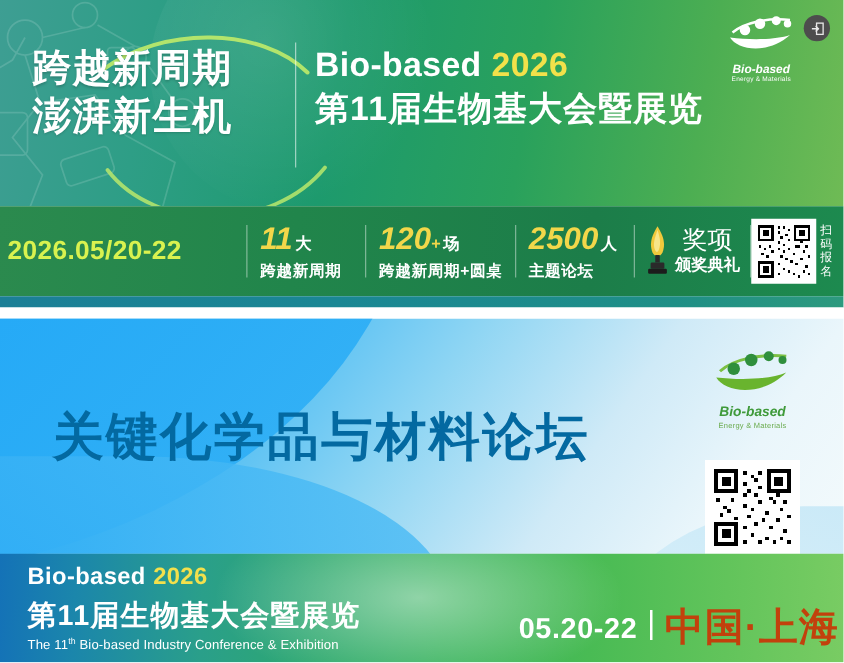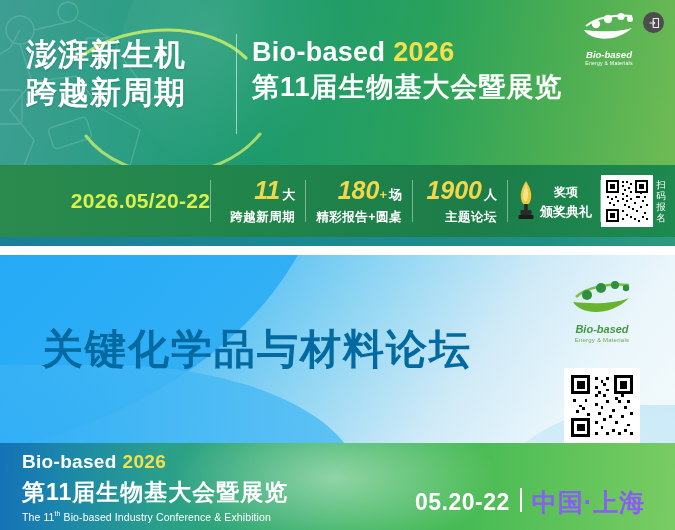--- a/index.html
+++ b/index.html
@@ -31,35 +31,35 @@
   .hdr-logo .lg-name{font-size:9.5px;font-weight:bold;color:#fff;font-style:italic;line-height:11px;margin-top:1px;}
   .hdr-logo .lg-sub{font-size:5.2px;color:#fff;line-height:7px;letter-spacing:.2px;}
   .hdr-enter{position:absolute;left:643px;top:12px;width:21px;height:21px;border-radius:50%;
     background:#4d4d4d;display:flex;align-items:center;justify-content:center;cursor:pointer;}
 
   
   .infobar{position:absolute;left:0;top:165px;width:675px;height:72px;
     background:linear-gradient(95deg,#2b8a4e 0%,#21854b 35%,#1c7d49 70%,#1d8a4f 100%);
     display:flex;align-items:center;}
 
-  .info-date{width:200px;text-align:right;padding-left:22px;margin-left:12px;}
+  .info-date{width:200px;text-align:left;padding-left:6px;}
   .info-date .d1{font-size:21px;font-weight:bold;color:#d9f24f;line-height:26px;letter-spacing:.3px;}
   .info-date .d2{font-size:14.5px;font-weight:bold;color:#ffffff;line-height:20px;letter-spacing:1px;}
 
   .stats{display:flex;align-items:center;flex:1;height:56px;}
-  .stat{display:flex;flex-direction:column;align-items:flex-end;justify-content:center;padding:0 10px;min-width:74px;}
+  .stat{display:flex;flex-direction:column;align-items:flex-start;justify-content:center;padding:0 10px;min-width:74px;}
   .stat .big{color:#f2d74a;font-weight:bold;font-size:25px;line-height:28px;font-style:italic;white-space:nowrap;}
   .stat .big .unit{font-size:13px;color:#ffffff;font-style:normal;font-weight:bold;margin-left:2px;}
   .stat .big .plus{font-size:13px;color:#f2d74a;font-style:normal;}
   .stat .cap{font-size:12.5px;color:#ffffff;font-weight:bold;line-height:17px;white-space:nowrap;letter-spacing:.5px;}
   .vline{width:1px;height:42px;background:rgba(255,255,255,.42);}
 
   .award{display:flex;align-items:center;gap:4px;padding:0 8px;}
   .award-text{display:flex;flex-direction:column;align-items:center;}
-  .award-text .a1{font-size:12px;color:#fff;font-weight:bold;line-height:21px;white-space:nowrap;}
+  .award-text .a1{font-size:20px;color:#fff;font-weight:normal;line-height:21px;white-space:nowrap;}
   .award-text .a2{font-size:13px;color:#fff;font-weight:bold;line-height:18px;white-space:nowrap;}
 
   .qr-wrap{display:flex;align-items:center;gap:3px;padding-right:8px;}
   .qr-box{position:relative;width:52px;height:52px;background:#fff;padding:2px;box-sizing:border-box;}
   .qr-vlabel{font-size:9.5px;color:#ffffff;line-height:11px;width:11px;text-align:center;letter-spacing:1px;}
 
   .teal-strip{position:absolute;left:0;top:237px;width:675px;height:9px;
     background:linear-gradient(90deg,#1b7f96 0%,#1a8794 40%,#1f8f86 80%,#2d9a7e 100%);}
   .white-gap{position:absolute;left:0;top:246px;width:675px;height:9px;background:#ffffff;}
 
@@ -90,21 +90,21 @@
     background:radial-gradient(ellipse at center, rgba(255,255,255,.45), rgba(255,255,255,0) 70%);}
   .gb-left{position:absolute;left:22px;top:450px;}
   .gb-brand{font-size:19px;font-weight:bold;color:#ffffff;line-height:24px;letter-spacing:.3px;white-space:nowrap;}
   .gb-brand .yr{color:#f3e04c;margin-left:6px;}
   .gb-cn{font-size:23px;font-weight:bold;color:#ffffff;line-height:30px;letter-spacing:1px;white-space:nowrap;margin-top:3px;}
   .gb-en{font-size:10.5px;color:#ffffff;line-height:14px;white-space:nowrap;letter-spacing:.1px;}
   .gb-en sup{font-size:7px;vertical-align:super;}
   .gb-right{position:absolute;left:415px;top:488px;display:flex;align-items:flex-start;gap:10px;}
   .gb-date{font-size:23px;font-weight:bold;color:#ffffff;line-height:28px;white-space:nowrap;letter-spacing:.5px;}
   .gb-sep{width:2px;height:24px;background:#ffffff;}
-  .gb-city{font-size:25px;font-weight:bold;color:#8b5cf6;line-height:28px;white-space:nowrap;letter-spacing:1px;}
+  .gb-city{font-size:31px;font-weight:bold;color:#c2410c;line-height:28px;white-space:nowrap;letter-spacing:1px;}
 </style>
 </head>
 <body>
 
 <div class="page">
 
   <div class="header">
     <div class="hdr-blob"></div>
 
     <svg class="hdr-molecule" viewBox="0 0 260 190">
@@ -125,22 +125,22 @@
         <path d="M0 70 L20 58 L30 40"></path>
       </g>
     </svg>
 
     <svg class="hdr-arc" viewBox="0 0 200 170">
       <path d="M12 38 C60 2 140 4 176 40" stroke="#b9e86b" stroke-width="3.2" fill="none" stroke-linecap="round"></path>
       <path d="M16 118 C54 168 148 168 190 116" stroke="#b9e86b" stroke-width="3" fill="none" stroke-linecap="round" opacity=".9"></path>
     </svg>
 
     <div class="slogan">
+      <div class="slogan-line"><span>跨越新周期</span></div>
       <div class="slogan-line"><span>澎湃新生机</span></div>
-      <div class="slogan-line"><span>跨越新周期</span></div>
     </div>
 
     <div class="hdr-div"></div>
 
     <div class="hdr-right">
       <div class="hdr-brand">
         <span>Bio-based</span><span class="yr">2026</span>
       </div>
       <div class="hdr-cn">第11届生物基大会暨展览</div>
     </div>
@@ -180,30 +180,30 @@
         <div class="big">
           <span>11</span><span class="plus"></span><span class="unit">大</span>
         </div>
         <div class="cap">跨越新周期</div>
       </div>
 
       <div class="vline"></div>
 
       <div class="stat">
         <div class="big">
-          <span>180</span><span class="plus">+</span><span class="unit">场</span>
+          <span>120</span><span class="plus">+</span><span class="unit">场</span>
         </div>
-        <div class="cap">精彩报告+圆桌</div>
+        <div class="cap">跨越新周期+圆桌</div>
       </div>
 
       <div class="vline"></div>
 
       <div class="stat">
         <div class="big">
-          <span>1900</span><span class="plus"></span><span class="unit">人</span>
+          <span>2500</span><span class="plus"></span><span class="unit">人</span>
         </div>
         <div class="cap">主题论坛</div>
       </div>
 
       <div class="vline"></div>
 
       <div class="award">
         <svg width="20" height="42" viewBox="0 0 20 42">
           <path d="M10 1 C14 8 17 14 14 22 C12 26 8 26 6 22 C3 14 6 8 10 1 Z" fill="#f0c93c"></path>
           <path d="M10 4 C12 10 13 15 11 20 C10 22 9 22 8 20 C6 15 8 10 10 4 Z" fill="#f7e58a"></path>

